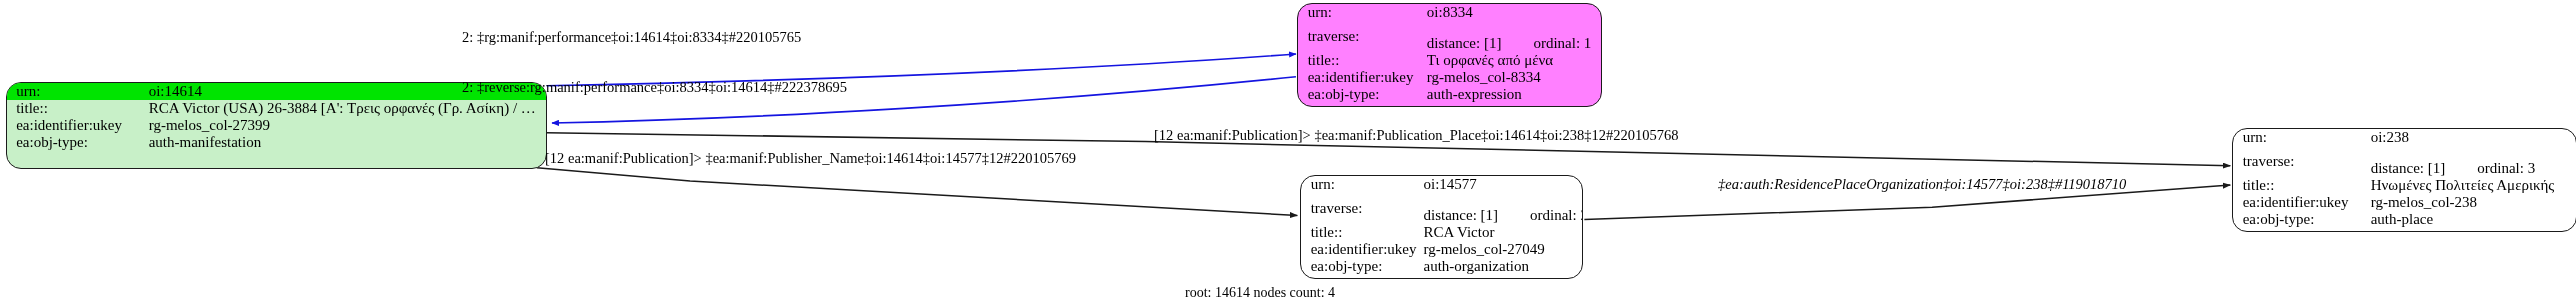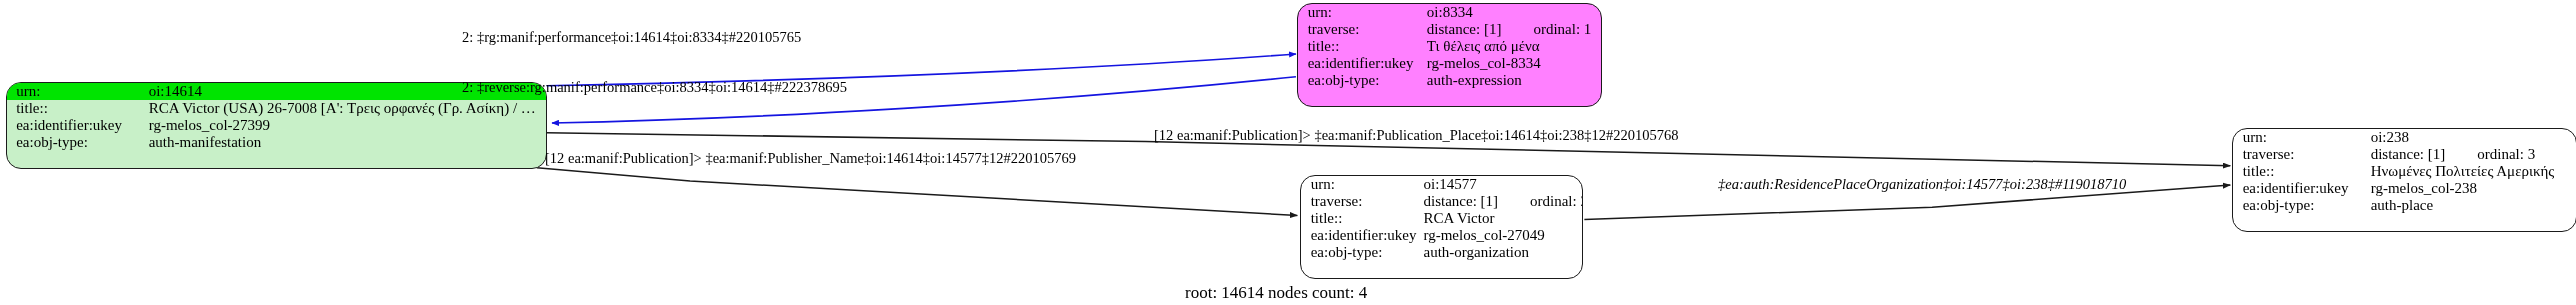--- a/index.html
+++ b/index.html
@@ -55,40 +55,40 @@
   }
   #node-14577 .k{width:121px;}
 
   
   #node-238{
     left:2232px;top:128px;width:345px;height:104px;
     background:#ffffff;
   }
   #node-238 .k{width:121px;}
 
-  .ordpair .v span.dist{display:inline-block;}
+  .ordpair .v span.dist{display:inline-block;margin-top:14px;}
   .ordpair .v span.ord{display:inline-block;padding-left:32px;}
 
   .edge-label{
     position:absolute;
     white-space:nowrap;
     font-size:14.5px;
     line-height:14.5px;
     color:#000000;
     background:transparent;
   }
   #label-e1{left:462px;top:30px;}
   #label-e2{left:462px;top:80px;}
   #label-e3{left:1154px;top:128px;}
   #label-e4{left:545px;top:151px;}
   #label-e5{left:1718px;top:177px;font-style:italic;}
 
   #caption{
     position:absolute;left:1185px;top:286px;
-    font-size:17px;line-height:14.5px;white-space:nowrap;
+    font-size:14px;line-height:14.5px;white-space:nowrap;
   }
 </style>
 </head>
 <body>
 
 <div id="canvas">
 
   <svg class="edges" viewBox="0 0 3733 443">
     <defs>
       <marker id="arrow-blue" markerWidth="11" markerHeight="9" refX="10" refY="4.5" orient="auto" markerUnits="userSpaceOnUse">
@@ -124,21 +124,21 @@
   </svg>
 
   <div class="node" id="node-14614">
     <div class="rows">
       <div class="row highlight">
         <div class="k">urn:</div>
         <div class="v">oi:14614</div>
       </div>
       <div class="row">
         <div class="k">title::</div>
-        <div class="v">RCA Victor (USA) 26-7008 [Α': Τρεις ορφανές (Γρ. Ασίκη) / …</div>
+        <div class="v">RCA Victor (USA) 26-3884 [Α': Τρεις ορφανές (Γρ. Ασίκη) / …</div>
       </div>
       <div class="row">
         <div class="k">ea:identifier:ukey</div>
         <div class="v">rg-melos_col-27399</div>
       </div>
       <div class="row">
         <div class="k">ea:obj-type:</div>
         <div class="v">auth-manifestation</div>
       </div>
     </div>
@@ -149,21 +149,21 @@
       <div class="row">
         <div class="k">urn:</div>
         <div class="v">oi:8334</div>
       </div>
       <div class="row ordpair">
         <div class="k">traverse:</div>
         <div class="v"><span class="dist">distance: [1]</span><span class="ord">ordinal: 1</span></div>
       </div>
       <div class="row">
         <div class="k">title::</div>
-        <div class="v">Τι θέλεις από μένα</div>
+        <div class="v">Τι ορφανές από μένα</div>
       </div>
       <div class="row">
         <div class="k">ea:identifier:ukey</div>
         <div class="v">rg-melos_col-8334</div>
       </div>
       <div class="row">
         <div class="k">ea:obj-type:</div>
         <div class="v">auth-expression</div>
       </div>
     </div>

